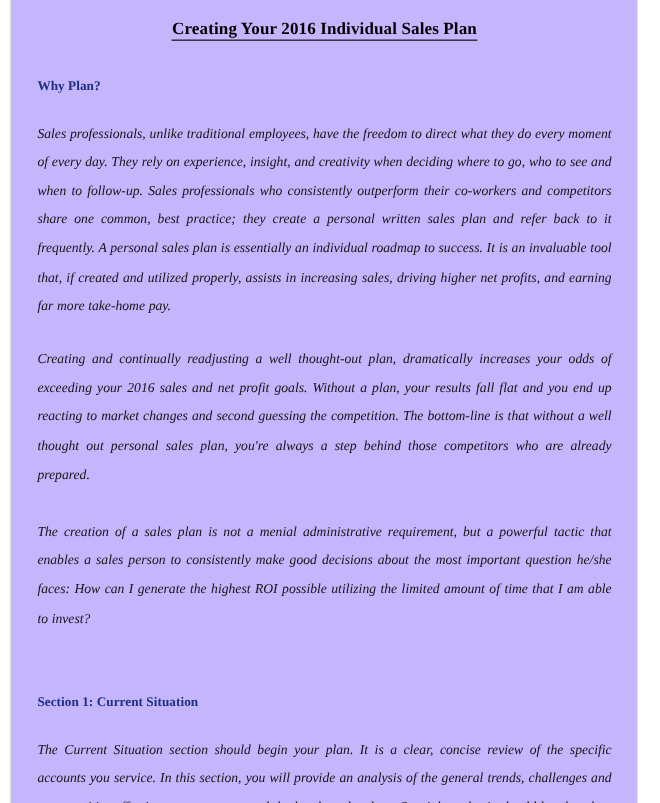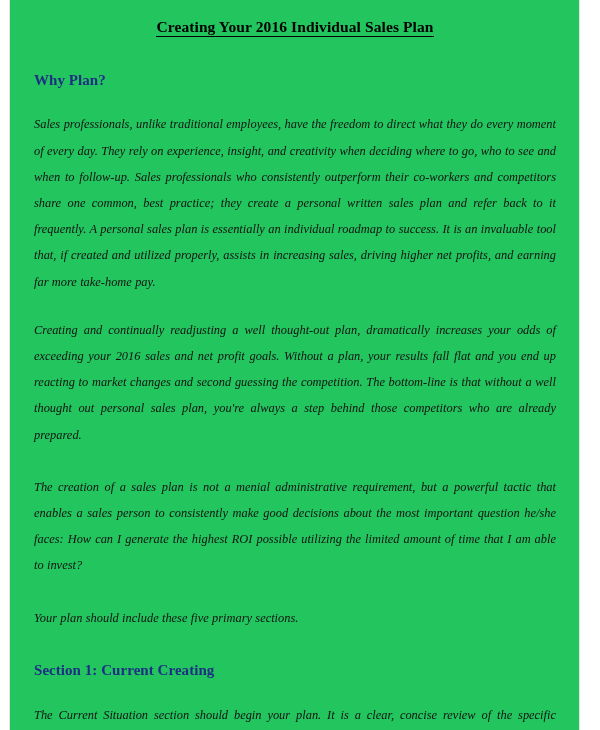--- a/index.html
+++ b/index.html
@@ -17,21 +17,21 @@
     -webkit-font-smoothing: antialiased;
   }
 
   
   .page-sheet {
     position: absolute;
     left: 9px;
     top: 0;
     width: 571px;
     height: 730px;
-    background: #22c55e;
+    background: #c4b5fd;
     border-left: 1px solid #e3e3e3;
     border-right: 1px solid #e2e2e2;
     box-sizing: border-box;
   }
 
   .page-body {
     position: absolute;
     left: 24px;
     top: 0;
     width: 522px;
@@ -48,21 +48,21 @@
     color: #000000;
     line-height: 1.2;
   }
   .doc-title .title-underline {
     border-bottom: 1.6px solid #000000;
     padding-bottom: 1px;
   }
 
   
   .section-heading {
-    font-size: 15px;
+    font-size: 12px;
     font-weight: bold;
     color: #1c2f82;
     line-height: 1.25;
     margin: 0;
     letter-spacing: 0.05px;
   }
 
   
   .body-par {
     font-size: 12.4px;
@@ -105,24 +105,23 @@
     <div class="gap-22"></div>
 
     <p class="body-par">Creating and continually readjusting a well thought-out plan, dramatically increases your odds of exceeding your 2016 sales and net profit goals. Without a plan, your results fall flat and you end up reacting to market changes and second guessing the competition.  The bottom-line is that without a well thought out personal sales plan, you're always a step behind those competitors who are already prepared.</p>
 
     <div class="gap-26"></div>
 
     <p class="body-par">The creation of a sales plan is not a menial administrative requirement, but a powerful tactic that enables a sales person to consistently make good decisions about the most important question he/she faces: How can I generate the highest ROI possible utilizing the limited amount of time that I am able to invest?</p>
 
     <div class="gap-26"></div>
 
-    <p class="body-par no-justify">Your plan should include these five primary sections.</p>
 
     <div class="gap-30"></div>
 
-    <h2 class="section-heading">Section 1: Current Creating</h2>
+    <h2 class="section-heading">Section 1: Current Situation</h2>
 
     <div class="gap-22"></div>
 
     <p class="body-par">The Current Situation section should begin your plan. It is a clear, concise review of the specific accounts you service. In this section, you will provide an analysis of the general trends, challenges and opportunities affecting your accounts and the local marketplace. Special emphasis should be placed on the exact factors and trends that are currently affecting your top (we recommend a minimum of 10) accounts.  In this section, you will also cite, as a benchmark, your individual sales production for 2015 vs. 2014 YTD.</p>
 
   </div>
 </div>
 
 </body></html>

